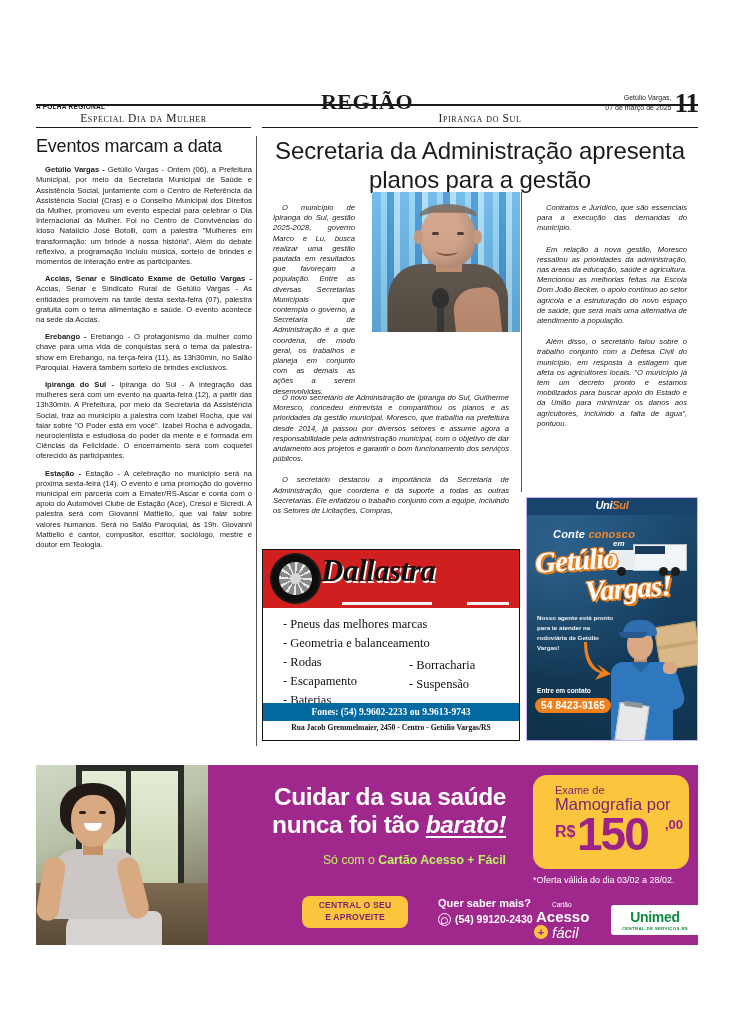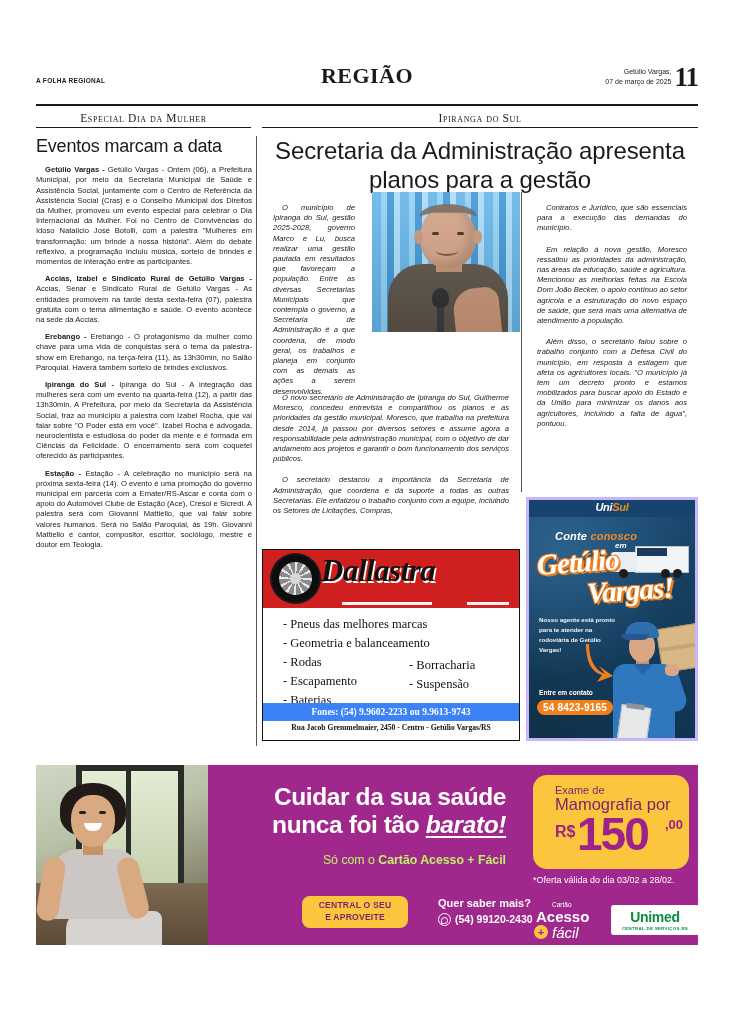--- a/index.html
+++ b/index.html
@@ -20,21 +20,21 @@
     position: absolute;
     left: 0; top: 0;
     width: 730px;
     height: 1033px;
     background: #fff;
   }
 
   
   .masthead {
     position: absolute;
-    left: 36px; top: 62px;
+    left: 36px; top: 88px;
     width: 662px;
     height: 26px;
     display: flex;
     align-items: flex-end;
     justify-content: space-between;
     gap: 48px;
   }
   .masthead-left {
     font-size: 6.5px;
     font-weight: bold;
@@ -319,21 +319,21 @@
     font-family: "Liberation Serif", serif;
     font-size: 12.5px;
     line-height: 1.52;
     color: #111;
   }
   .dal-foot {
     position: absolute;
     left: 0; bottom: 0;
     width: 100%;
     height: 37px;
-    background: #3b82f6;
+    background: #0369a1;
   }
   .dal-fones {
     position: absolute;
     left: 0; top: 4px;
     width: 100%;
     text-align: center;
     font-family: "Liberation Serif", serif;
     font-weight: bold;
     font-size: 9.5px;
     color: #fff;
@@ -353,21 +353,21 @@
   }
 
   
   .ad-unisul {
     position: absolute;
     left: 526px; top: 497px;
     width: 172px;
     height: 244px;
     overflow: hidden;
     background: #4c1d95;
-    border: 3px solid #c4b5fd;
+    border: 1px solid #c4b5fd;
     box-sizing: border-box;
   }
   .uni-bg {
     position:absolute; inset:0;
     background:
       radial-gradient(circle at 18% 22%, rgba(60,120,170,.55), transparent 55%),
       radial-gradient(circle at 80% 70%, rgba(20,60,95,.75), transparent 60%),
       linear-gradient(175deg, #1d4c74 0%, #17405f 40%, #123752 70%, #0f2f46 100%);
   }
   .uni-topbar {
@@ -618,21 +618,21 @@
 
   <div class="kicker" id="kicker-left">Especial Dia da Mulher</div>
   <div class="kicker" id="kicker-right">Ipiranga do Sul</div>
 
   <div class="vrule" style="left:256px; top:136px; height:610px;"></div>
   <div class="vrule" style="left:521px; top:192px; height:300px;"></div>
 
   <div class="left-col">
     <h1 class="headline-left">Eventos marcam a data</h1>
     <p class="body-text lead"><b>Getúlio Vargas - </b><span>Getúlio Vargas - Ontem (06), a Prefeitura Municipal, por meio da Secretaria Municipal de Saúde e Assistência Social, juntamente com o Centro de Referência da Assistência Social (Cras) e o Conselho Municipal dos Direitos da Mulher, promoveu um evento especial para celebrar o Dia Internacional da Mulher. Foi no Centro de Convivências do Idoso Natalício José Botolli, com a palestra "Mulheres em transformação: um brinde à nossa história". Além do debate reflexivo, a programação incluiu música, sorteio de brindes e momentos de interação entre as participantes.</span></p>
-    <p class="body-text lead"><b>Accias, Izabel e Sindicato Rural de Getúlio Vargas - </b><span>Accias, Senar e Sindicato Rural de Getúlio Vargas - As entidades promovem na tarde desta sexta-feira (07), palestra gratuita com o tema alimentação e saúde. O evento acontece na sede da Accias.</span></p>
+    <p class="body-text lead"><b>Accias, Senar e Sindicato Exame de Getúlio Vargas - </b><span>Accias, Senar e Sindicato Rural de Getúlio Vargas - As entidades promovem na tarde desta sexta-feira (07), palestra gratuita com o tema alimentação e saúde. O evento acontece na sede da Accias.</span></p>
     <p class="body-text lead"><b>Erebango - </b><span>Erebango - O protagonismo da mulher como chave para uma vida de conquistas será o tema da palestra-show em Erebango, na terça-feira (11), às 13h30min, no Salão Paroquial. Haverá também sorteio de brindes exclusivos.</span></p>
     <p class="body-text lead"><b>Ipiranga do Sul - </b><span>Ipiranga do Sul - A integração das mulheres será com um evento na quarta-feira (12), a partir das 13h30min. A Prefeitura, por meio da Secretaria da Assistência Social, traz ao município a palestra com Izabel Rocha, que vai falar sobre "O Poder está em você". Izabel Rocha é advogada, neurocientista e estudiosa do poder da mente e é formada em Ciências da Felicidade. O encerramento será com coquetel oferecido às participantes.</span></p>
     <p class="body-text lead"><b>Estação - </b><span>Estação - A celebração no município será na próxima sexta-feira (14). O evento é uma promoção do governo municipal em parceria com a Emater/RS-Ascar e conta com o apoio do Automóvel Clube de Estação (Ace), Cresol e Sicredi. A palestra será com Giovanni Mattiello, que vai falar sobre valores humanos. Será no Salão Paroquial, às 19h. Giovanni Mattiello é cantor, compositor, escritor, sociólogo, mestre e doutor em Teologia.</span></p>
   </div>
 
   <div class="headline-right">
     <div>Secretaria da Administração apresenta</div>
     <div>planos para a gestão</div>
   </div>
 

